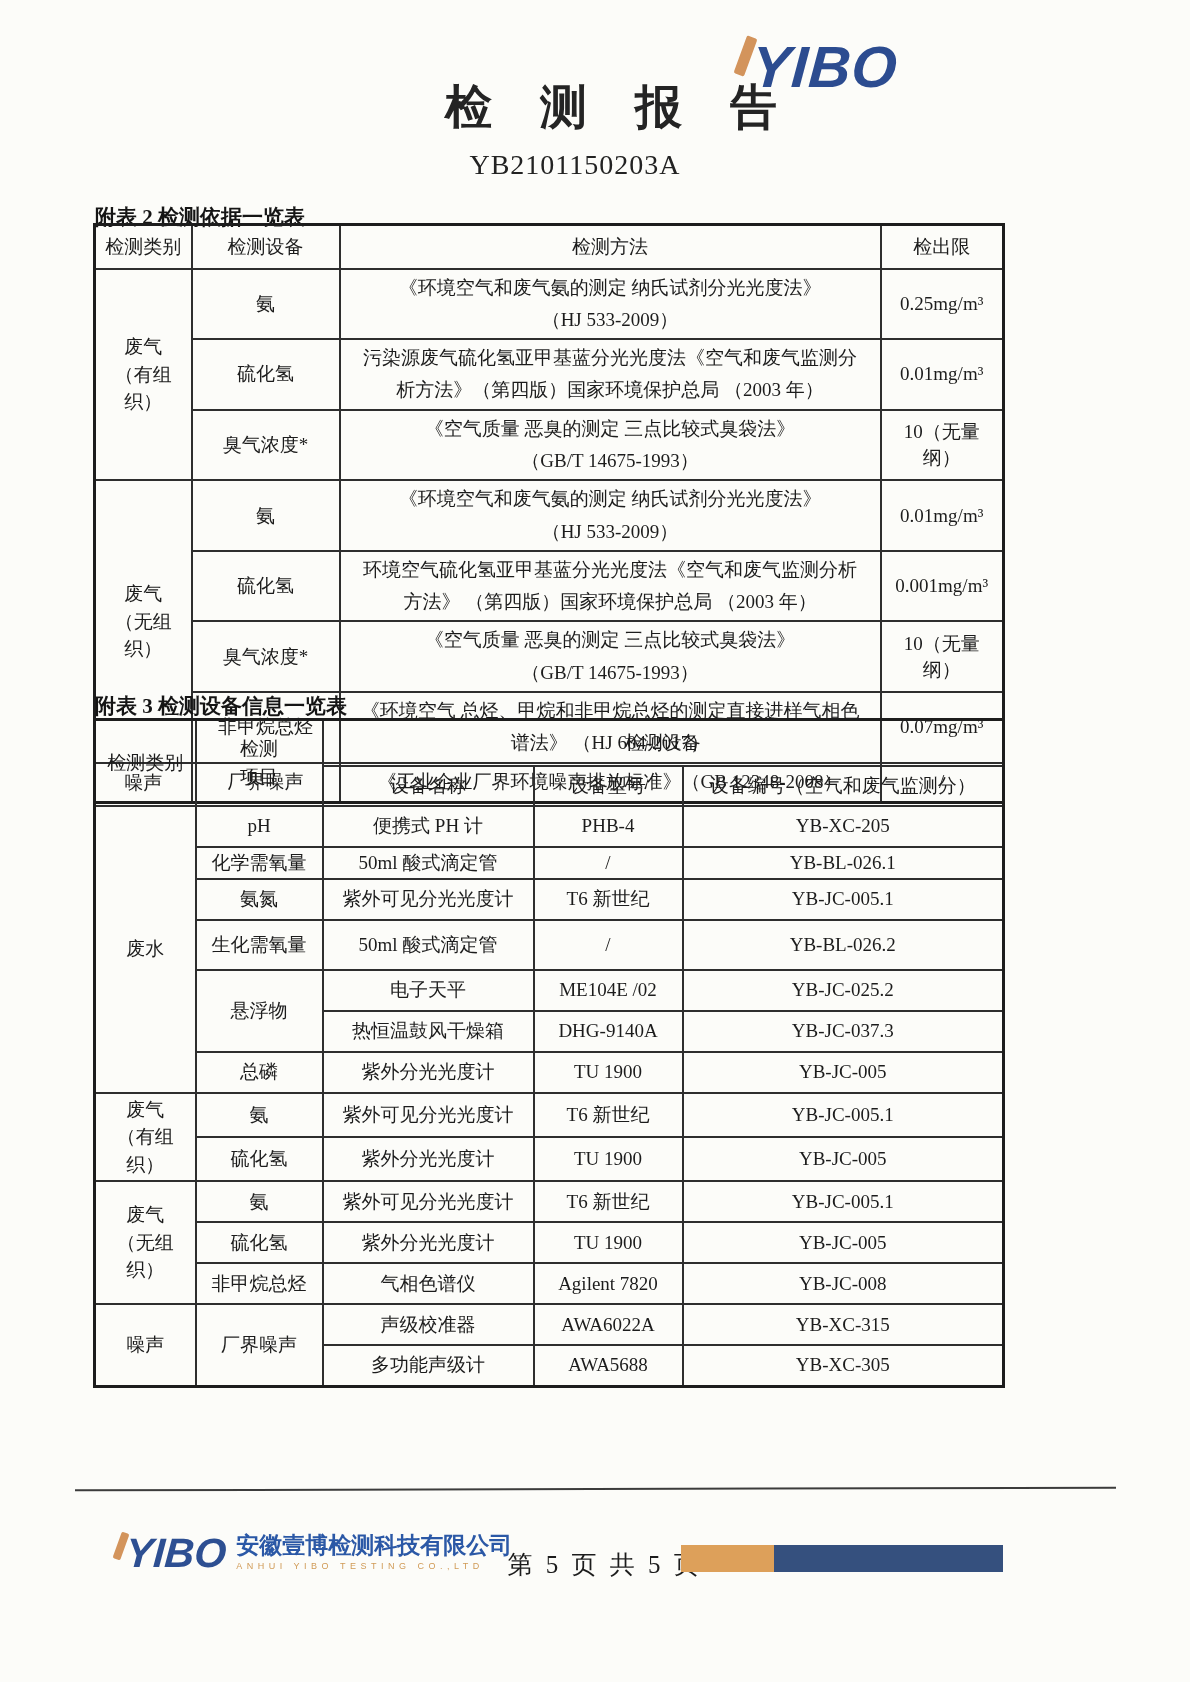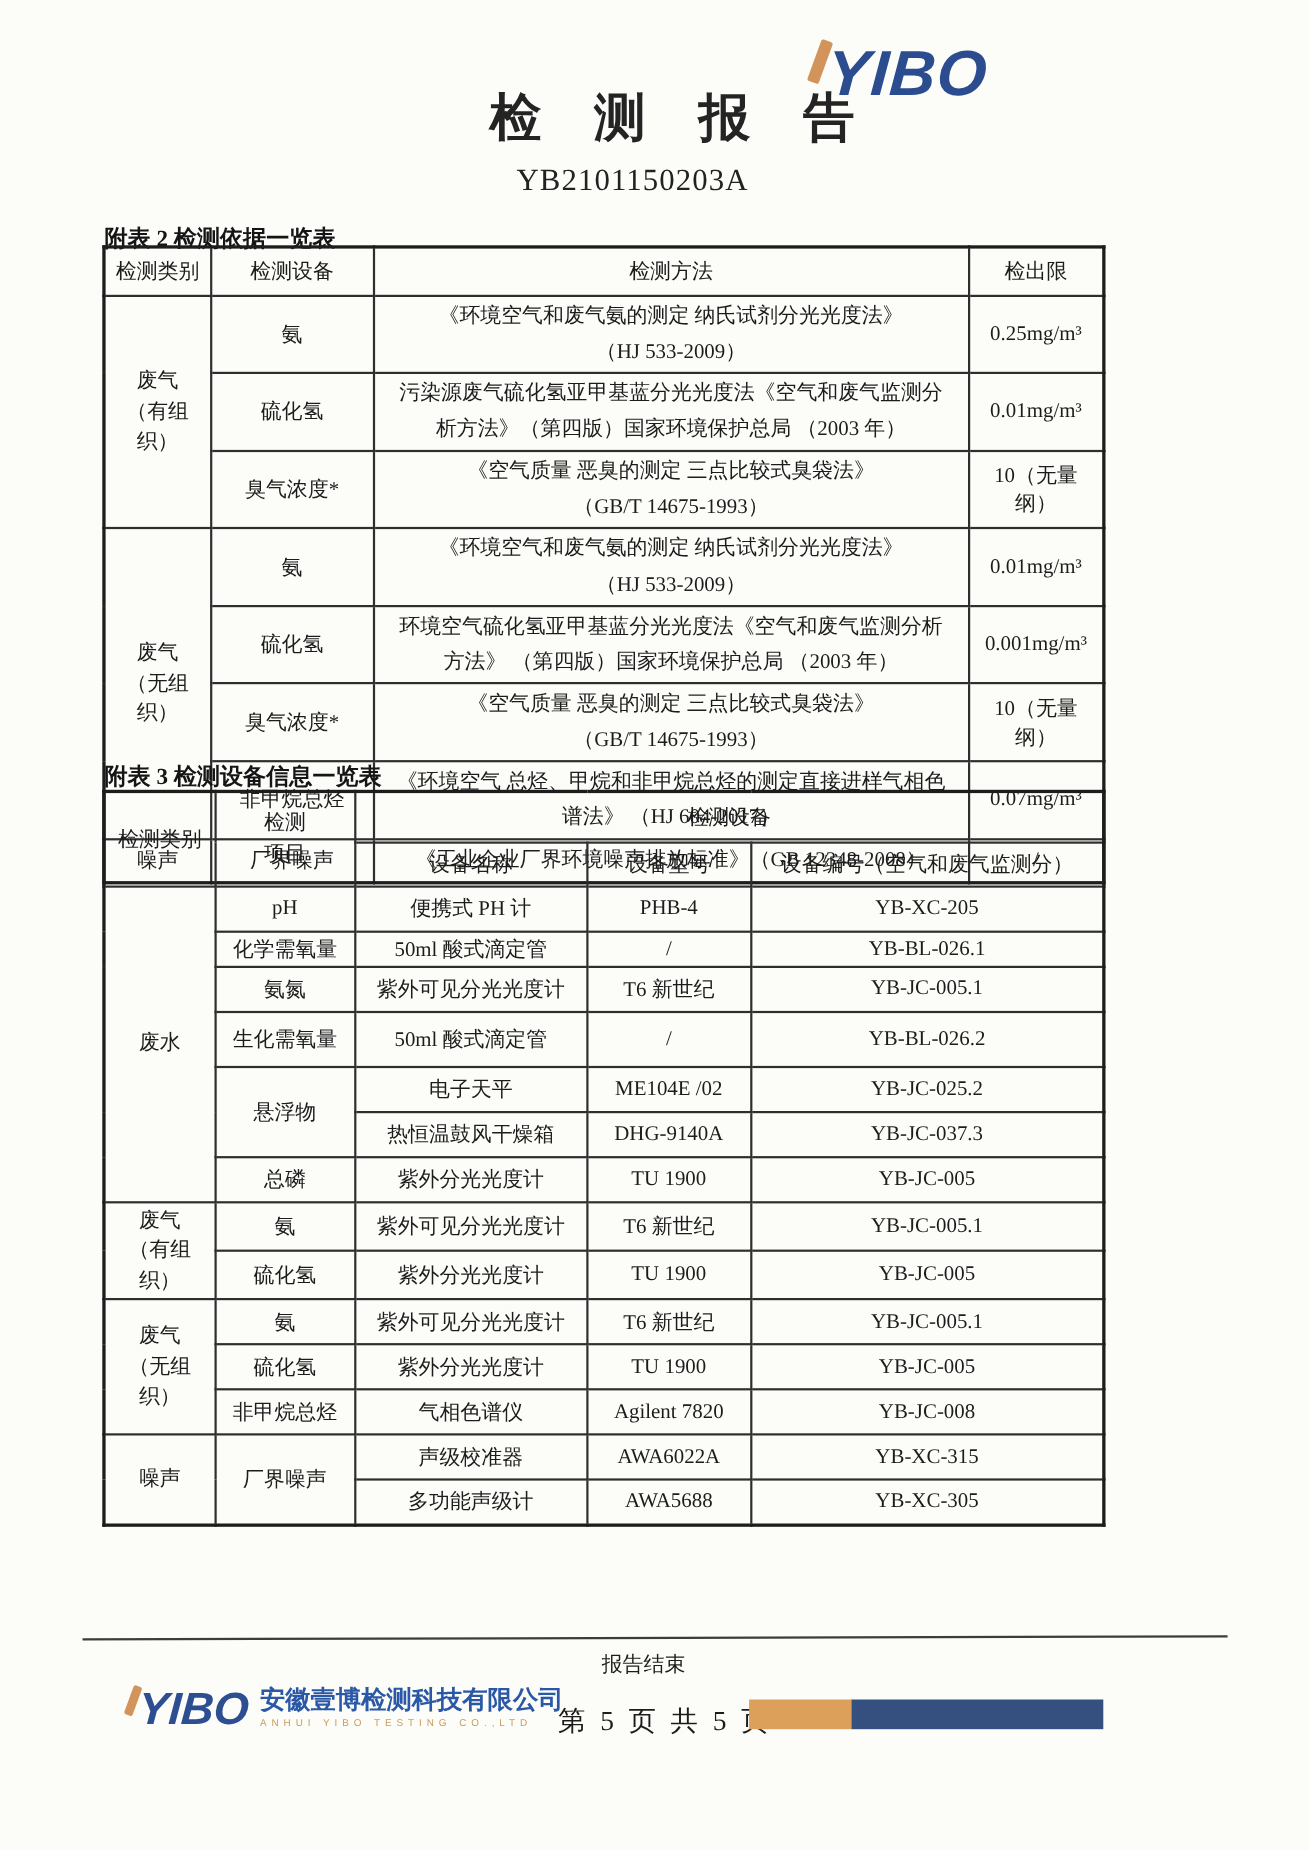--- a/index.html
+++ b/index.html
@@ -266,21 +266,20 @@
     </tr>
     <tr style="height:41px">
       <td>多功能声级计</td>
       <td>AWA5688</td>
       <td>YB-XC-305</td>
     </tr>
   </tbody>
     </table>
 
   <div class="footer-rule"></div>
-  <div class="end-text">报告结束</div>
 
   <div class="footer-logo">
     <span class="logo-small-wrap">
       <span class="logo-accent-small"></span>
       <span class="logo-text-small">YIBO</span>
     </span>
     <span class="company-block">
       <span class="company-cn">安徽壹博检测科技有限公司</span>
       <span class="company-en">ANHUI YIBO TESTING CO.,LTD</span>
     </span>

